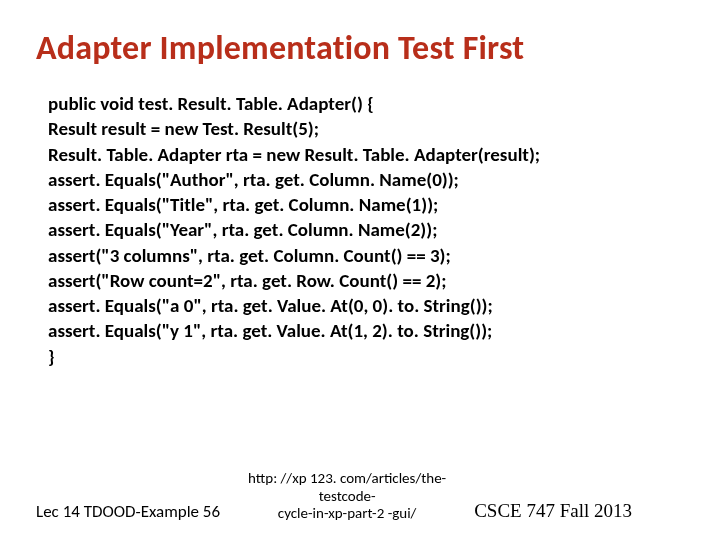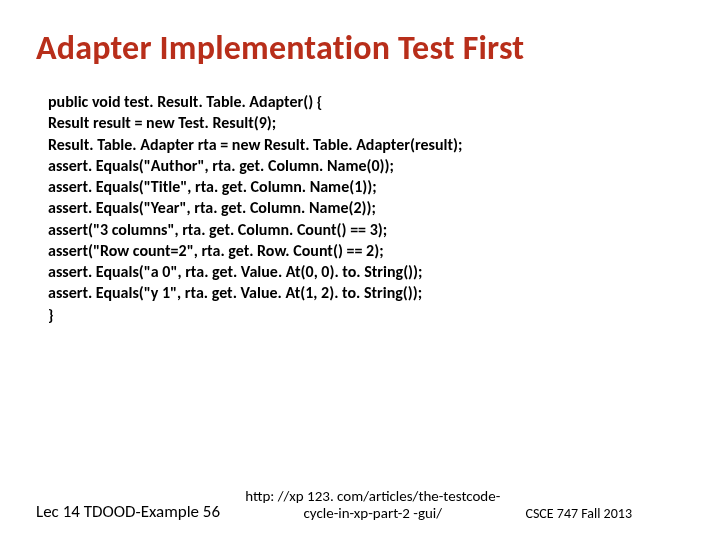--- a/index.html
+++ b/index.html
@@ -1,34 +1,34 @@
 <!DOCTYPE html>
 <html><head>
 <meta charset="utf-8">
 <style>
   * { margin: 0; padding: 0; box-sizing: border-box; }
   html, body { width: 720px; height: 540px; background: #fff; font-family: Calibri, "Segoe UI", Arial, sans-serif; color: #000; }
   .slide { width: 668px; height: 540px; position: relative; padding: 28px 36px 0 36px; }
   .title { color: #b82e1a; font-size: 34px; font-weight: 700; line-height: 1.15; margin-bottom: 24px; letter-spacing: 0.2px; }
-  .code { font-size: 16px; font-weight: 700; line-height: 1.33; color: #000; padding-left: 12px; }
+  .code { font-size: 19px; font-weight: 700; line-height: 1.33; color: #000; padding-left: 12px; }
   .code p { white-space: pre-wrap; }
   .footer { position: absolute; left: 0; right: 0; bottom: 18px; padding: 0 36px; display: flex; align-items: flex-end; font-size: 15px; color: #000; }
   .footer .left { font-weight: 400; font-size: 17px; }
   .footer .mid { font-size: 15px; text-align: center; line-height: 1.15; flex: 1; margin: 0 12px; }
-  .footer .right { font-size: 14px; white-space: nowrap; }
+  .footer .right { font-size: 19px; white-space: nowrap; font-family: Liberation Serif, serif; }
 </style>
 </head>
 <body>
 
 <div class="slide">
   <h1 class="title">Adapter Implementation Test First</h1>
 
   <div class="code">
     <p>public void test. Result. Table. Adapter() {</p>
-    <p>Result result = new Test. Result(9);</p>
+    <p>Result result = new Test. Result(5);</p>
     <p>Result. Table. Adapter rta = new Result. Table. Adapter(result);</p>
     <p>assert. Equals("Author", rta. get. Column. Name(0));</p>
     <p>assert. Equals("Title", rta. get. Column. Name(1));</p>
     <p>assert. Equals("Year", rta. get. Column. Name(2));</p>
     <p>assert("3 columns", rta. get. Column. Count() == 3);</p>
     <p>assert("Row count=2", rta. get. Row. Count() == 2);</p>
     <p>assert. Equals("a 0", rta. get. Value. At(0, 0). to. String());</p>
     <p>assert. Equals("y 1", rta. get. Value. At(1, 2). to. String());</p>
     <p>}</p>
   </div>

